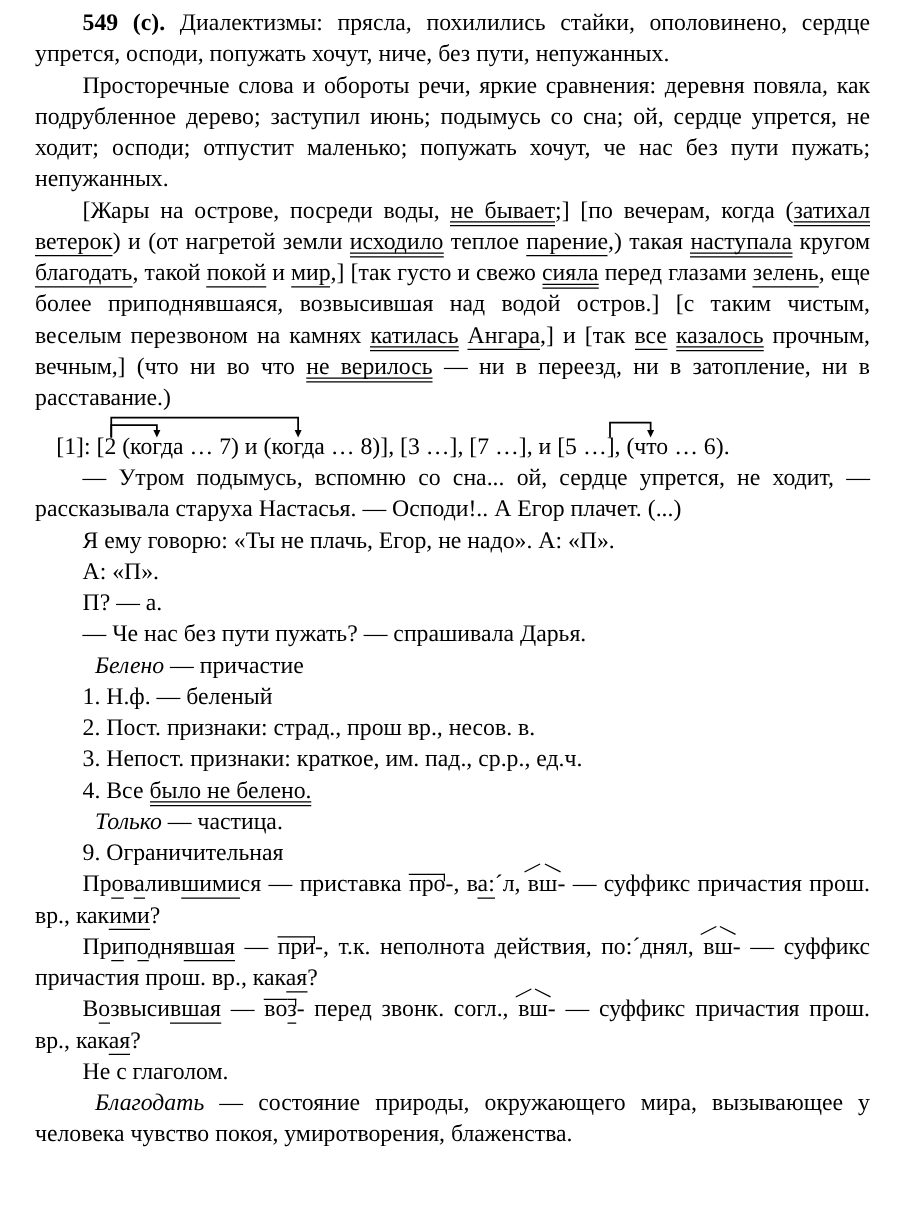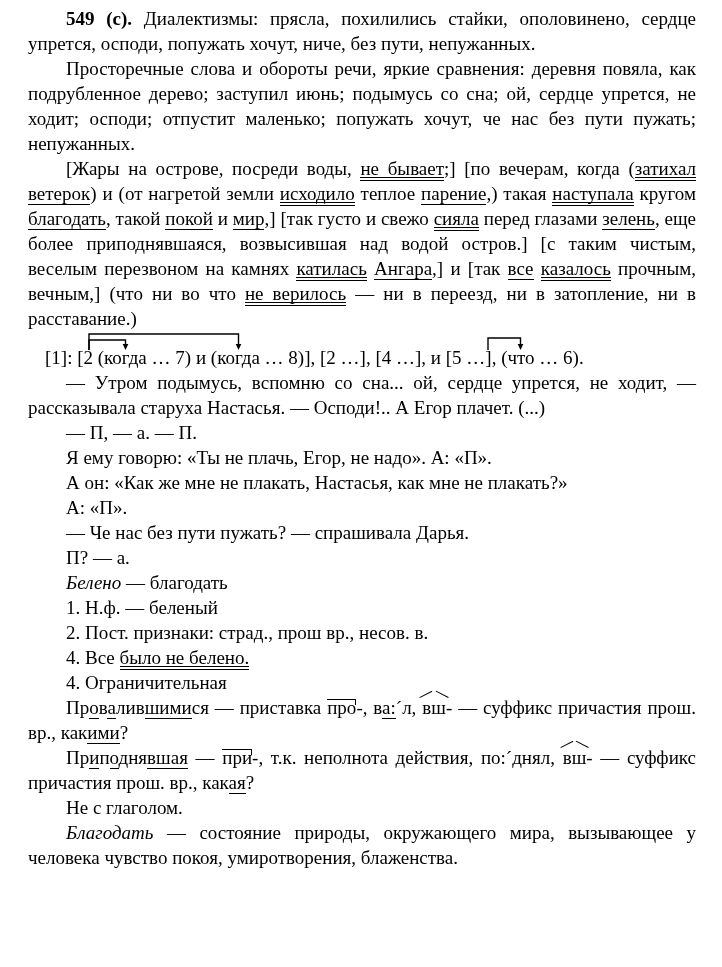--- a/index.html
+++ b/index.html
@@ -23,21 +23,21 @@
     padding: 6px 26px 12px 28px;
     background: #fff;
   }
   p.para {
     margin: 0;
     text-indent: 38px;
     text-align: justify;
   }
   
   .b  { font-weight: bold; }
-  .it { font-style: italic; }
+  .it { font-style: italic; margin-left: 10px; }
   .u {
     background-image: linear-gradient(#000,#000);
     background-repeat: no-repeat;
     background-size: 100% 1.3px;
     background-position: 0 100%;
     padding-bottom: 1px;
   }
   .du {
     background-image: linear-gradient(#000,#000), linear-gradient(#000,#000);
     background-repeat: no-repeat;
@@ -101,40 +101,41 @@
 </style>
 </head>
 <body>
 
 <div class="page">
   <p class="para"><span class="b">549 (с).</span><span> Диалектизмы: прясла, похилились стайки, ополовинено, сердце упрется, осподи, попужать хочут, ниче, без пути, непужанных.</span></p>
   <p class="para">Просторечные слова и обороты речи, яркие сравнения: деревня повяла, как подрубленное дерево; заступил июнь; подымусь со сна; ой, сердце упрется, не ходит; осподи; отпустит маленько; попужать хочут, че нас без пути пужать; непужанных.</p>
   <p class="para"><span>[Жары на острове, посреди воды, </span><span class="du">не бывает</span><span>;] [по вечерам, когда (</span><span class="du">затихал</span><span> </span><span class="u">ветерок</span><span>) и (от нагретой земли </span><span class="du">исходило</span><span> теплое </span><span class="u">парение</span><span>,) такая </span><span class="du">наступала</span><span> кругом </span><span class="u">благодать</span><span>, такой </span><span class="u">покой</span><span> и </span><span class="u">мир</span><span>,] [так густо и свежо </span><span class="du">сияла</span><span> перед глазами </span><span class="u">зелень</span><span>, еще более приподнявшаяся, возвысившая над водой остров.] [с таким чистым, веселым перезвоном на камнях </span><span class="du">катилась</span><span> </span><span class="u">Ангара</span><span>,] и [так </span><span class="u">все</span><span> </span><span class="du">казалось</span><span> прочным, вечным,] (что ни во что </span><span class="du">не верилось</span><span> — ни в переезд, ни в затопление, ни в расставание.)</span></p>
 
   <div class="schema">
-    <p class="schema-text"><span>[1]: [</span><span>2</span><span> (</span><span>когда</span><span> … 7) и (</span><span>когда</span><span> … 8)], [2 …], [4 …], и [5 …</span><span>]</span><span>, (</span><span>что</span><span> … 6).</span></p>
+    <p class="schema-text"><span>[1]: [</span><span>2</span><span> (</span><span>когда</span><span> … 7) и (</span><span>когда</span><span> … 8)], [3 …], [7 …], и [5 …</span><span>]</span><span>, (</span><span>что</span><span> … 6).</span></p>
   <svg class="arrows">
         <path d="M 61 19 L 61 9 L 97.5 9 L 97.5 14" fill="none" stroke="#000" stroke-width="1.4"></path>
         <polygon points="94.7,13 100.3,13 97.5,19" fill="#000"></polygon>
         <path d="M 61 19 L 61 3 L 210.5 3 L 210.5 14" fill="none" stroke="#000" stroke-width="1.4"></path>
         <polygon points="207.7,13 213.3,13 210.5,19" fill="#000"></polygon>
         <path d="M 460 19 L 460 7 L 492.5 7 L 492.5 14" fill="none" stroke="#000" stroke-width="1.4"></path>
         <polygon points="489.7,13 495.3,13 492.5,19" fill="#000"></polygon>
       </svg>
     </div>
 
   <p class="para">— Утром подымусь, вспомню со сна... ой, сердце упрется, не ходит, — рассказывала старуха Настасья. — Осподи!.. А Егор плачет. (...)</p>
-  <p class="para">— П, — а. — П.</p>
   <p class="para">Я ему говорю: «Ты не плачь, Егор, не надо». А: «П».</p>
-  <p class="para">А он: «Как же мне не плакать, Настасья, как мне не плакать?»</p>
   <p class="para">А: «П».</p>
+  <p class="para">П? — а.</p>
   <p class="para">— Че нас без пути пужать? — спрашивала Дарья.</p>
-  <p class="para">П? — а.</p>
-  <p class="para"><span class="it">Белено</span><span> — благодать</span></p>
+  <p class="para"><span class="it">Белено</span><span> — причастие</span></p>
   <p class="para">1. Н.ф. — беленый</p>
   <p class="para">2. Пост. признаки: страд., прош вр., несов. в.</p>
+  <p class="para">3. Непост. признаки: краткое, им. пад., ср.р., ед.ч.</p>
   <p class="para"><span>4. Все </span><span class="du">было не белено.</span></p>
-  <p class="para">4. Ограничительная</p>
+  <p class="para"><span class="it">Только</span><span> — частица.</span></p>
+  <p class="para">9. Ограничительная</p>
   <p class="para"><span>Пр</span><span class="u">о</span><span>в</span><span class="u">а</span><span>лив</span><span class="u">шими</span><span>ся — приставка </span><span class="ol-end">про</span><span>-, в</span><span class="u">а:</span><span>´л, </span><span class="hat">вш</span><span>- — суффикс причастия прош. вр., как</span><span class="u">ими</span><span>?</span></p>
   <p class="para"><span>Пр</span><span class="u">и</span><span>п</span><span class="u">о</span><span>дня</span><span class="u">вшая</span><span> — </span><span class="ol-end">при</span><span>-, т.к. неполнота действия, по:´днял, </span><span class="hat">вш</span><span>- — суффикс причастия прош. вр., как</span><span class="u">ая</span><span>?</span></p>
+  <p class="para"><span>В</span><span class="u">о</span><span>звыси</span><span class="u">вшая</span><span> — </span><span class="ol">во</span><span class="ol-end u">з</span><span>- перед звонк. согл., </span><span class="hat">вш</span><span>- — суффикс причастия прош. вр., как</span><span class="u">ая</span><span>?</span></p>
   <p class="para">Не с глаголом.</p>
   <p class="para"><span class="it">Благодать</span><span> — состояние природы, окружающего мира, вызывающее у человека чувство покоя, умиротворения, блаженства.</span></p>
 </div>
 
 </body></html>

